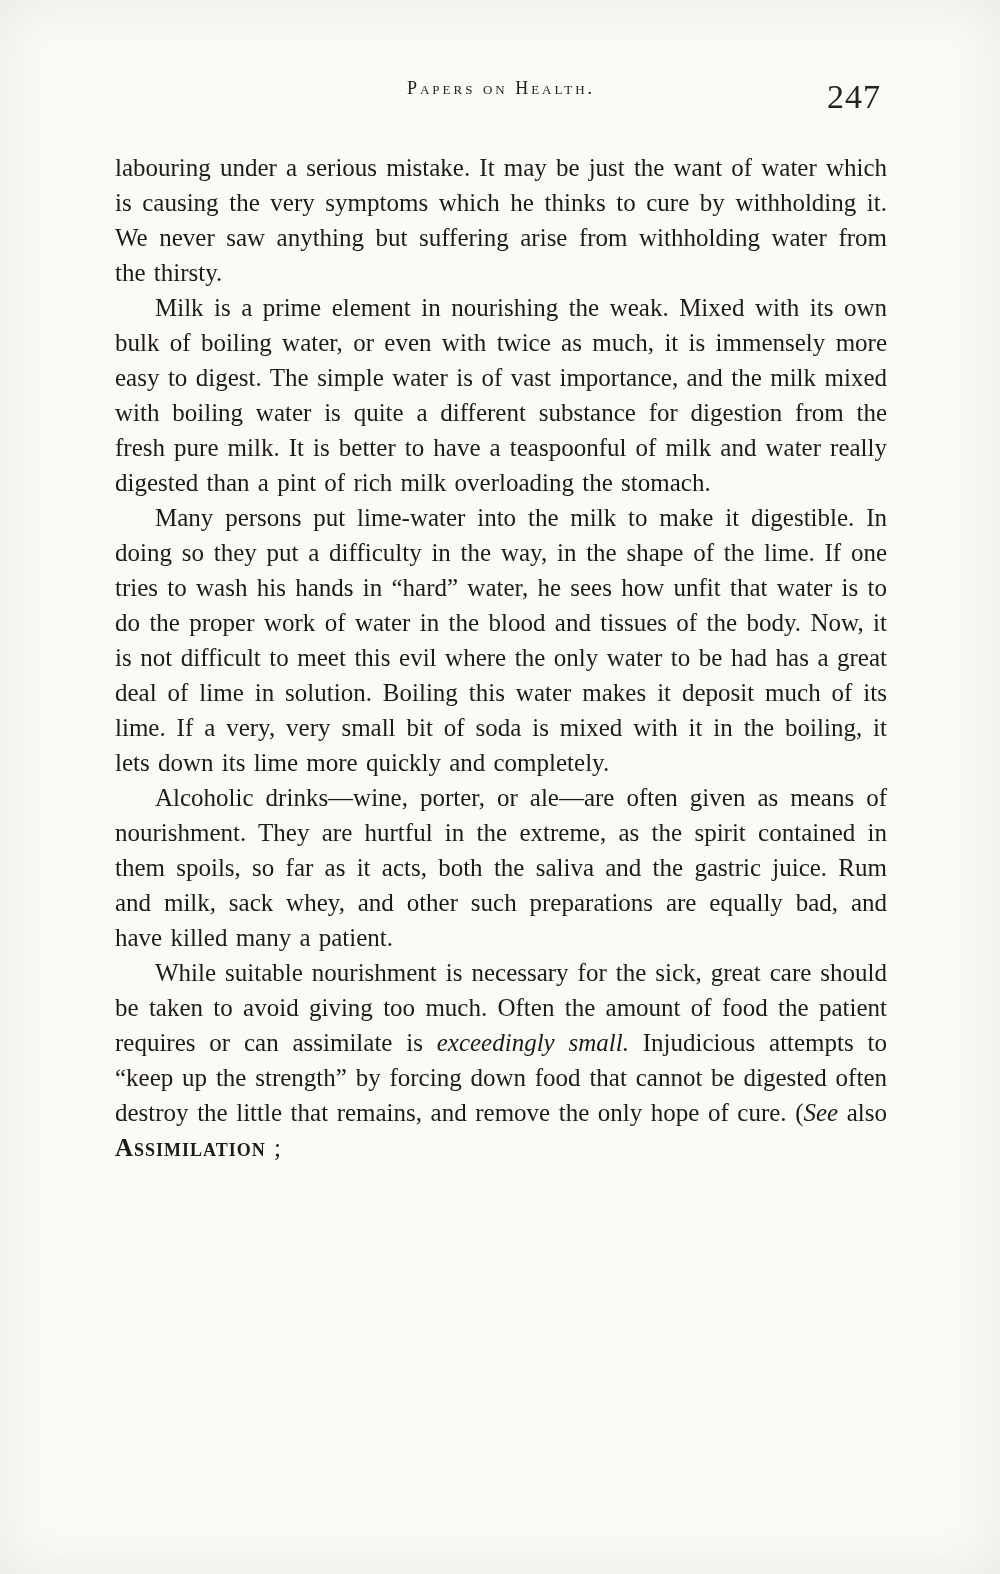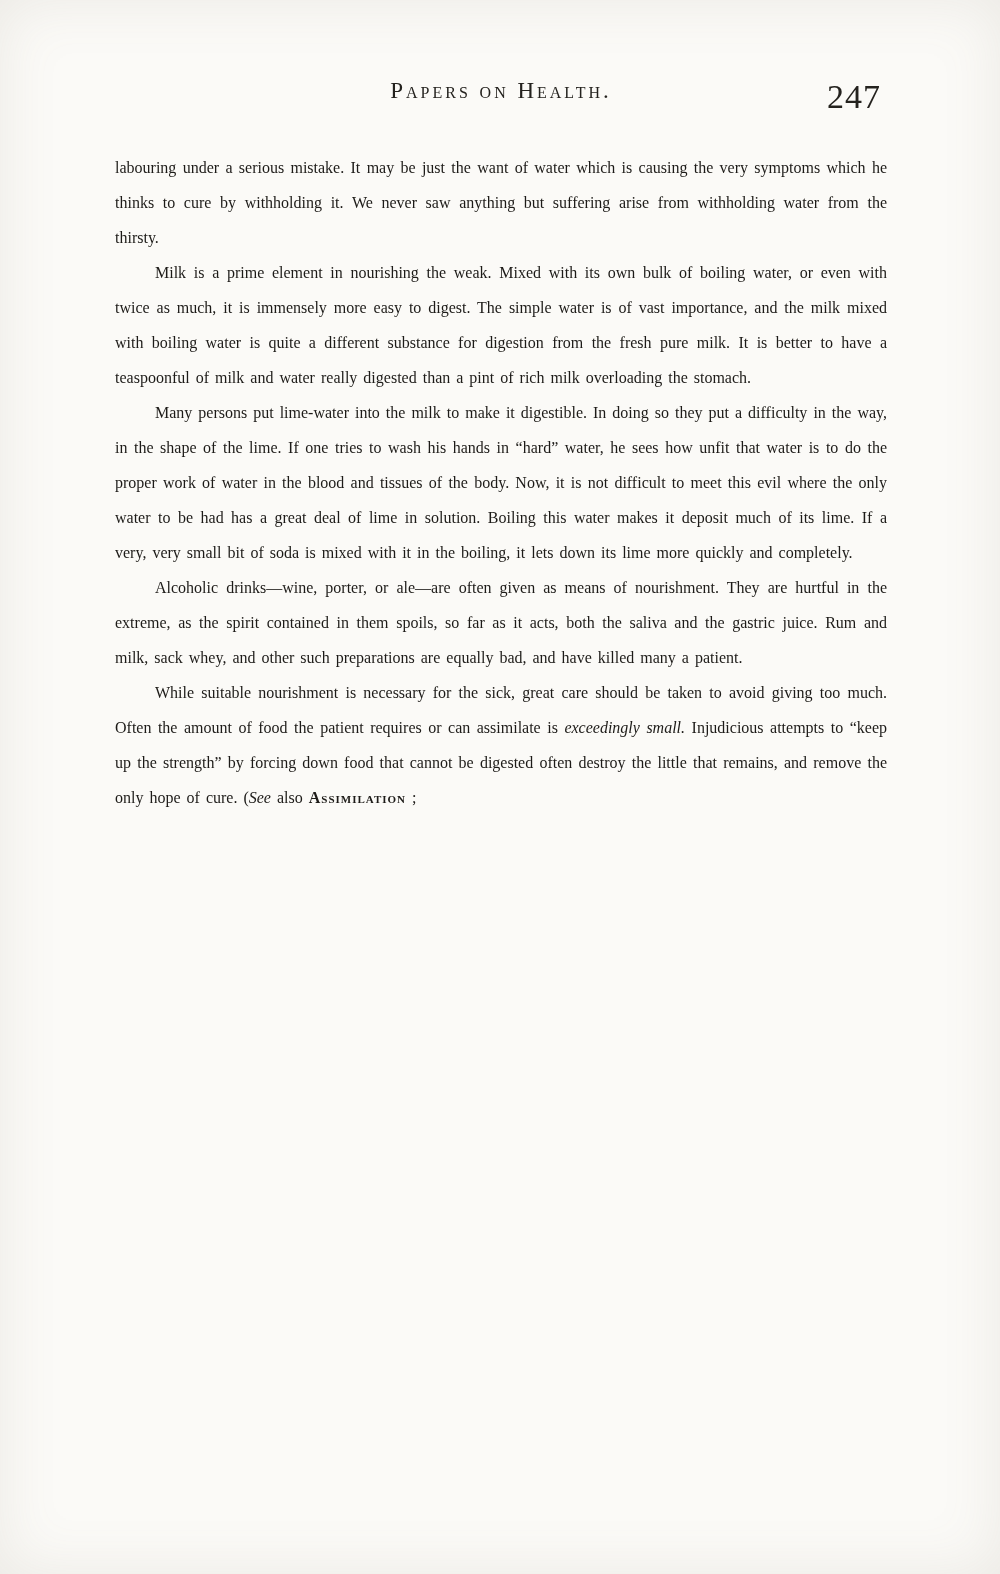--- a/index.html
+++ b/index.html
@@ -28,35 +28,35 @@
     position: relative;
     height: 44px;
     margin-bottom: 28px;
   }
   .head-title {
     position: absolute;
     left: 0;
     right: 0;
     text-align: center;
     font-variant: small-caps;
-    font-size: 23px;
+    font-size: 18px;
     letter-spacing: 3px;
     color: #24221e;
   }
   .head-page-number {
     position: absolute;
     right: 6px;
     top: 0;
     font-size: 34px;
     letter-spacing: 1px;
     color: #24221e;
   }
   .para {
     margin: 0;
-    font-size: 16px;
+    font-size: 25px;
     line-height: 35px;
     text-align: justify;
     word-spacing: 2px;
   }
   .para.indent {
     text-indent: 40px;
   }
   .italic { font-style: italic; }
   .smallcaps {
     font-variant: small-caps;

